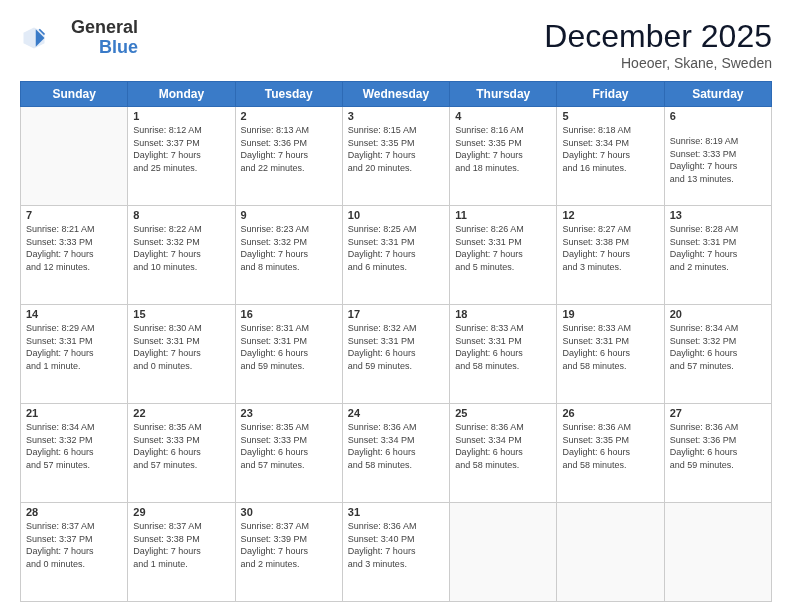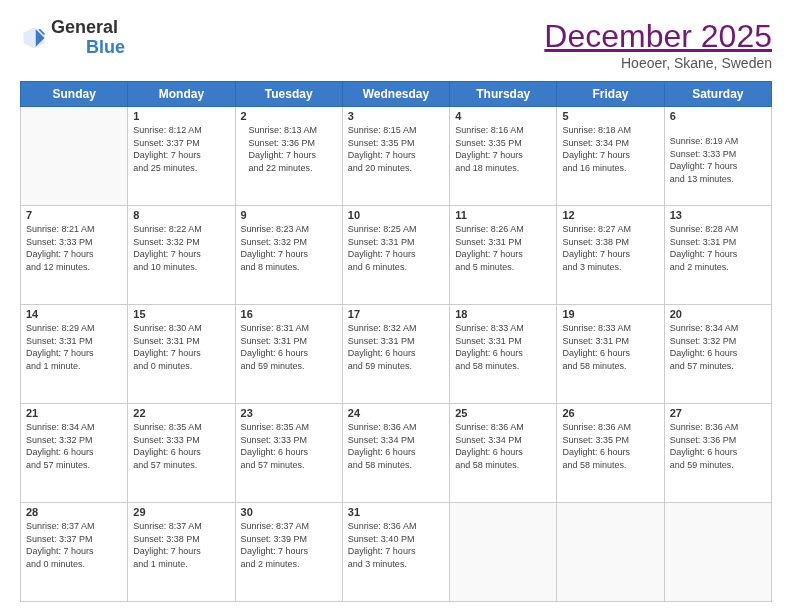--- a/index.html
+++ b/index.html
@@ -19,21 +19,22 @@
     }
     .header {
       display: flex;
       justify-content: space-between;
       align-items: flex-start;
       margin-bottom: 10px;
     }
     .logo {
       display: flex;
       align-items: center;
-      gap: 3px;
+      gap: 16px;
+      text-align: right;
     }
     .logo-text {
       display: flex;
       flex-direction: column;
       line-height: 1.1;
     }
     .logo-general {
       font-size: 18px;
       font-weight: bold;
       color: #333;
@@ -46,23 +47,22 @@
     }
     .logo-icon {
       width: 28px;
       height: 28px;
     }
     .title-block {
       text-align: right;
     }
     .month-title {
       font-size: 32px;
-      color: #701a75;
+      color: #0f172a;
       font-weight: normal;
-      text-decoration: underline;
     }
     .location-title {
       font-size: 14px;
       color: #555;
     }
     .calendar-table {
       width: 100%;
       border-collapse: collapse;
       flex: 1;
     }
@@ -143,21 +143,21 @@
           <td class="empty-cell"></td>
           <td>
             <span class="day-number">1</span>
             <div class="day-info" style="white-space: pre-line;">Sunrise: 8:12 AM
 Sunset: 3:37 PM
 Daylight: 7 hours
 and 25 minutes.</div>
           </td>
           <td>
             <span class="day-number">2</span>
-            <div class="day-info" style="white-space: pre-line; margin-left: 8px;">Sunrise: 8:13 AM
+            <div class="day-info" style="white-space: pre-line;">Sunrise: 8:13 AM
 Sunset: 3:36 PM
 Daylight: 7 hours
 and 22 minutes.</div>
           </td>
           <td>
             <span class="day-number">3</span>
             <div class="day-info" style="white-space: pre-line;">Sunrise: 8:15 AM
 Sunset: 3:35 PM
 Daylight: 7 hours
 and 20 minutes.</div>

